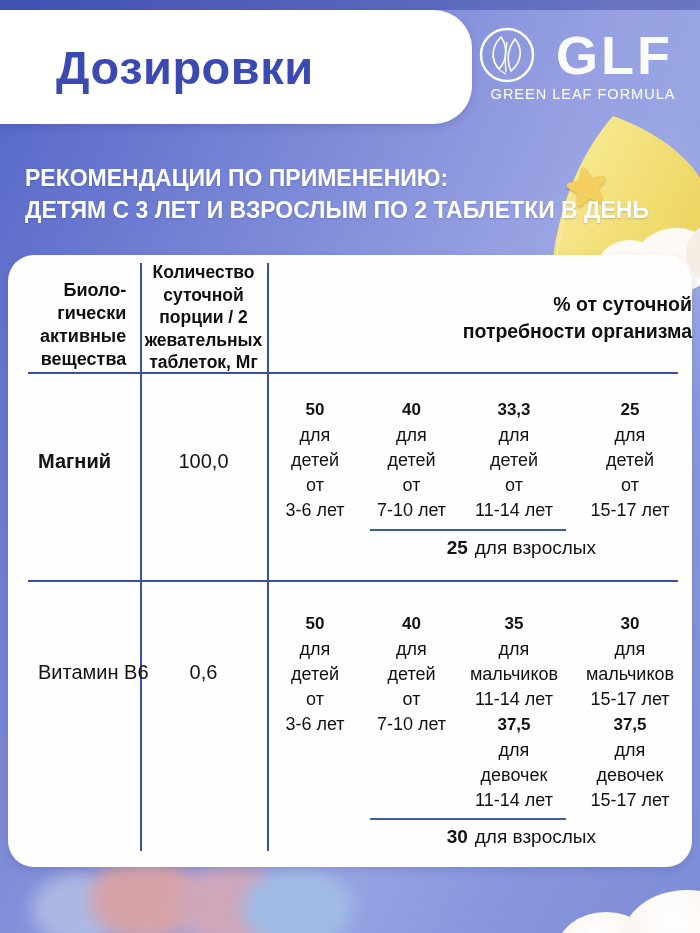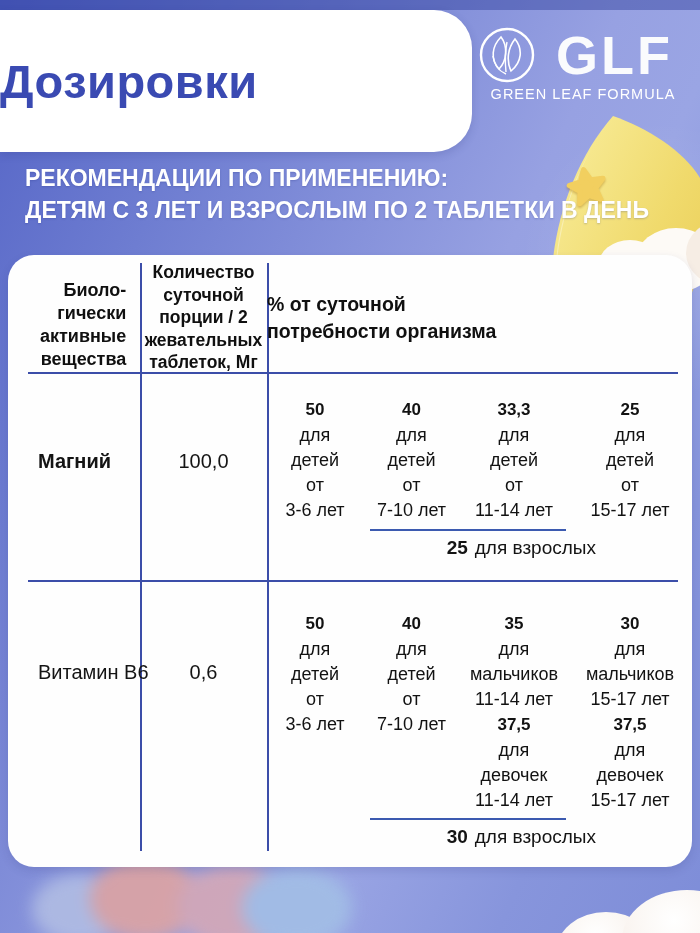--- a/index.html
+++ b/index.html
@@ -1,22 +1,22 @@
 <!DOCTYPE html>
 <html><head>
 <meta charset="utf-8">
 <style>
   html,body{margin:0;padding:0;background:#e8eaf5;}
   .page{position:relative;width:700px;height:933px;overflow:hidden;
     font-family:"Liberation Sans","DejaVu Sans",sans-serif;
     background:linear-gradient(115deg,#5464c6 0%,#6e7dd1 22%,#97a1e2 55%,#9aa5e4 65%,#8795dc 82%,#7e8dd8 100%);}
   .top-strip{position:absolute;left:0;top:0;right:0;height:10px;background:rgba(38,54,150,0.42);}
   
-  .title-card{position:absolute;left:0;top:10px;width:472px;height:142px;background:#ffffff;
-    border-radius:0 38px 38px 0;display:flex;align-items:center;box-sizing:border-box;
+  .title-card{position:absolute;left:0;top:10px;width:472px;height:114px;background:#ffffff;
+    border-radius:0 38px 38px 0;display:flex;align-items:center;padding-left:56px;box-sizing:border-box;
     box-shadow:0 3px 8px rgba(40,50,120,0.18);z-index:6;}
   .title-card h1{margin:0;font-size:47px;font-weight:700;color:#3a4ab2;letter-spacing:0.5px;}
   
   .logo{position:absolute;right:12px;top:26px;width:210px;color:#fff;z-index:6;text-align:center;}
   .logo-row{display:flex;align-items:center;gap:20px;}
   .logo-glf{font-size:54px;font-weight:700;letter-spacing:3px;line-height:56px;opacity:0.96;}
   .logo-brand{font-size:14.5px;font-weight:400;letter-spacing:1px;margin-top:2px;white-space:nowrap;}
   
   .reco{position:absolute;left:25px;top:162px;color:#ffffff;font-weight:700;font-size:23px;
     line-height:32px;z-index:4;text-shadow:0 1px 2px rgba(40,50,130,0.25);}
@@ -44,21 +44,21 @@
   
   .panel{position:absolute;left:8px;top:255px;width:684px;height:612px;background:#fefefe;
     border-radius:26px;z-index:5;box-shadow:0 4px 10px rgba(40,50,120,0.15);color:#121212;}
   .vline{position:absolute;top:8px;bottom:16px;width:2px;background:#3c4ea9;}
   .vl1{left:132px;}  .vl2{left:259px;}
   .hline{position:absolute;left:20px;right:14px;height:2px;background:#3c4ea9;}
   .hl1{top:117px;}  .hl2{top:325px;}
   .hcell{position:absolute;font-weight:700;color:#101010;}
   .h1{left:32px;top:24px;font-size:18px;line-height:23px;text-align:right;}
   .h2{left:132px;width:127px;top:6px;font-size:17.5px;line-height:22.5px;text-align:center;}
-  .h3{left:259px;width:425px;top:36px;font-size:19.5px;line-height:27px;text-align:left;}
+  .h3{left:259px;width:425px;top:36px;font-size:19.5px;line-height:27px;text-align:right;}
   .hcell span{display:block;}
   .sub{position:absolute;left:30px;font-size:20px;color:#141414;}
   .sub1{top:195px;font-weight:bold;}  .sub2{top:406px;}
   .amt{position:absolute;left:132px;width:127px;text-align:center;font-size:20px;color:#141414;}
   .amt1{top:195px;}  .amt2{top:406px;}
   .groups{position:absolute;left:259px;width:425px;display:grid;grid-template-columns:96px 97px 108px 124px;}
   .gr1{top:142px;}  .gr2{top:356px;}
   .group{text-align:center;}
   .gnum{font-size:17px;line-height:26px;font-weight:700;}
   .gline{font-size:18px;line-height:25px;}

